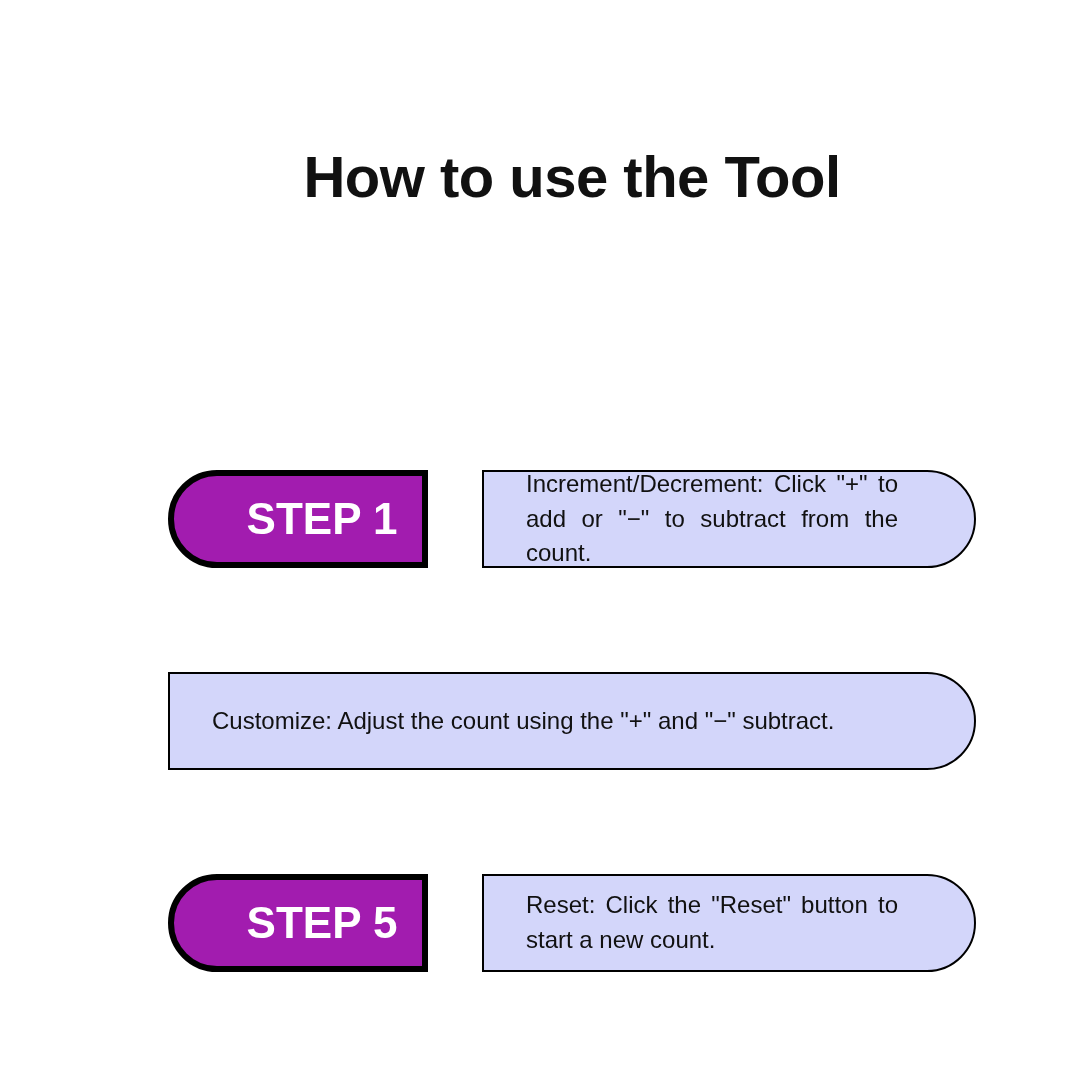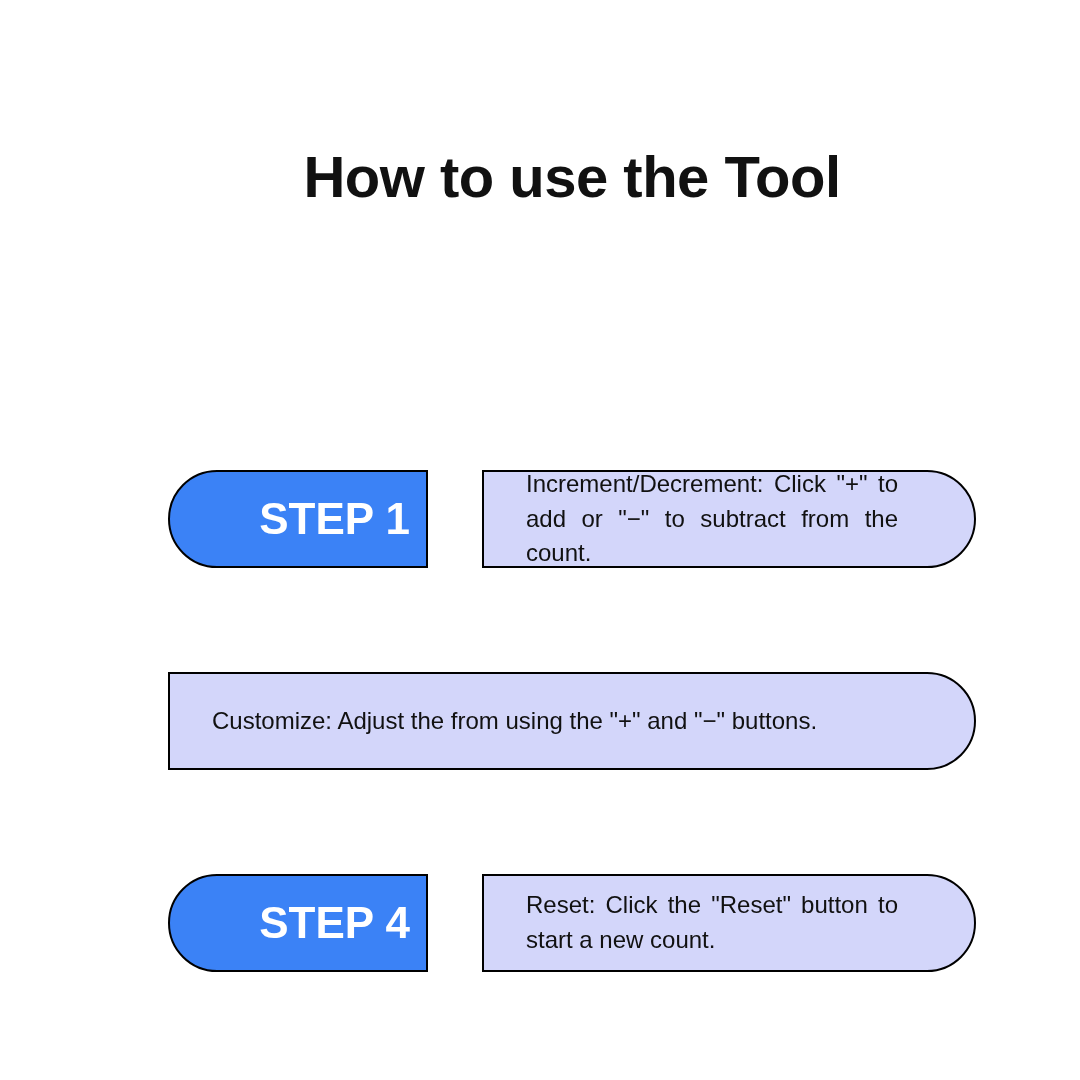--- a/index.html
+++ b/index.html
@@ -36,29 +36,29 @@
       gap: 40px;
     }
     .step-row {
       display: flex;
       align-items: stretch;
       gap: 22px;
       height: 130px;
     }
     .step-badge {
       width: 260px;
-      background: #3b82f6;
-      border: 2px solid #000000;
+      background: #a21caf;
+      border: 6px solid #000000;
       border-top-left-radius: 65px;
       border-bottom-left-radius: 65px;
       border-top-right-radius: 0;
       border-bottom-right-radius: 0;
       display: flex;
       align-items: center;
-      justify-content: flex-end;
+      justify-content: center;
       padding-left: 48px;
       color: #ffffff;
       font-size: 44px;
       font-weight: 800;
       font-family: Arial, Helvetica, sans-serif;
       letter-spacing: 0px;
       font-stretch: condensed;
     }
     .step-content {
       flex: 1;
@@ -89,26 +89,26 @@
     <div class="step-badge">
       <span>STEP 1</span>
     </div>
     <div class="step-content">
       <span>Increment/Decrement: Click "+" to add or "−" to subtract from the count.</span>
     </div>
   </div>
 
   <div class="step-row">
     <div class="step-content">
-      <span>Customize: Adjust the from using the "+" and "−" buttons.</span>
+      <span>Customize: Adjust the count using the "+" and "−" subtract.</span>
     </div>
   </div>
 
   <div class="step-row">
     <div class="step-badge">
-      <span>STEP 4</span>
+      <span>STEP 5</span>
     </div>
     <div class="step-content">
       <span>Reset: Click the "Reset" button to start a new count.</span>
     </div>
   </div>
 
 </div>
 
 </body></html>

